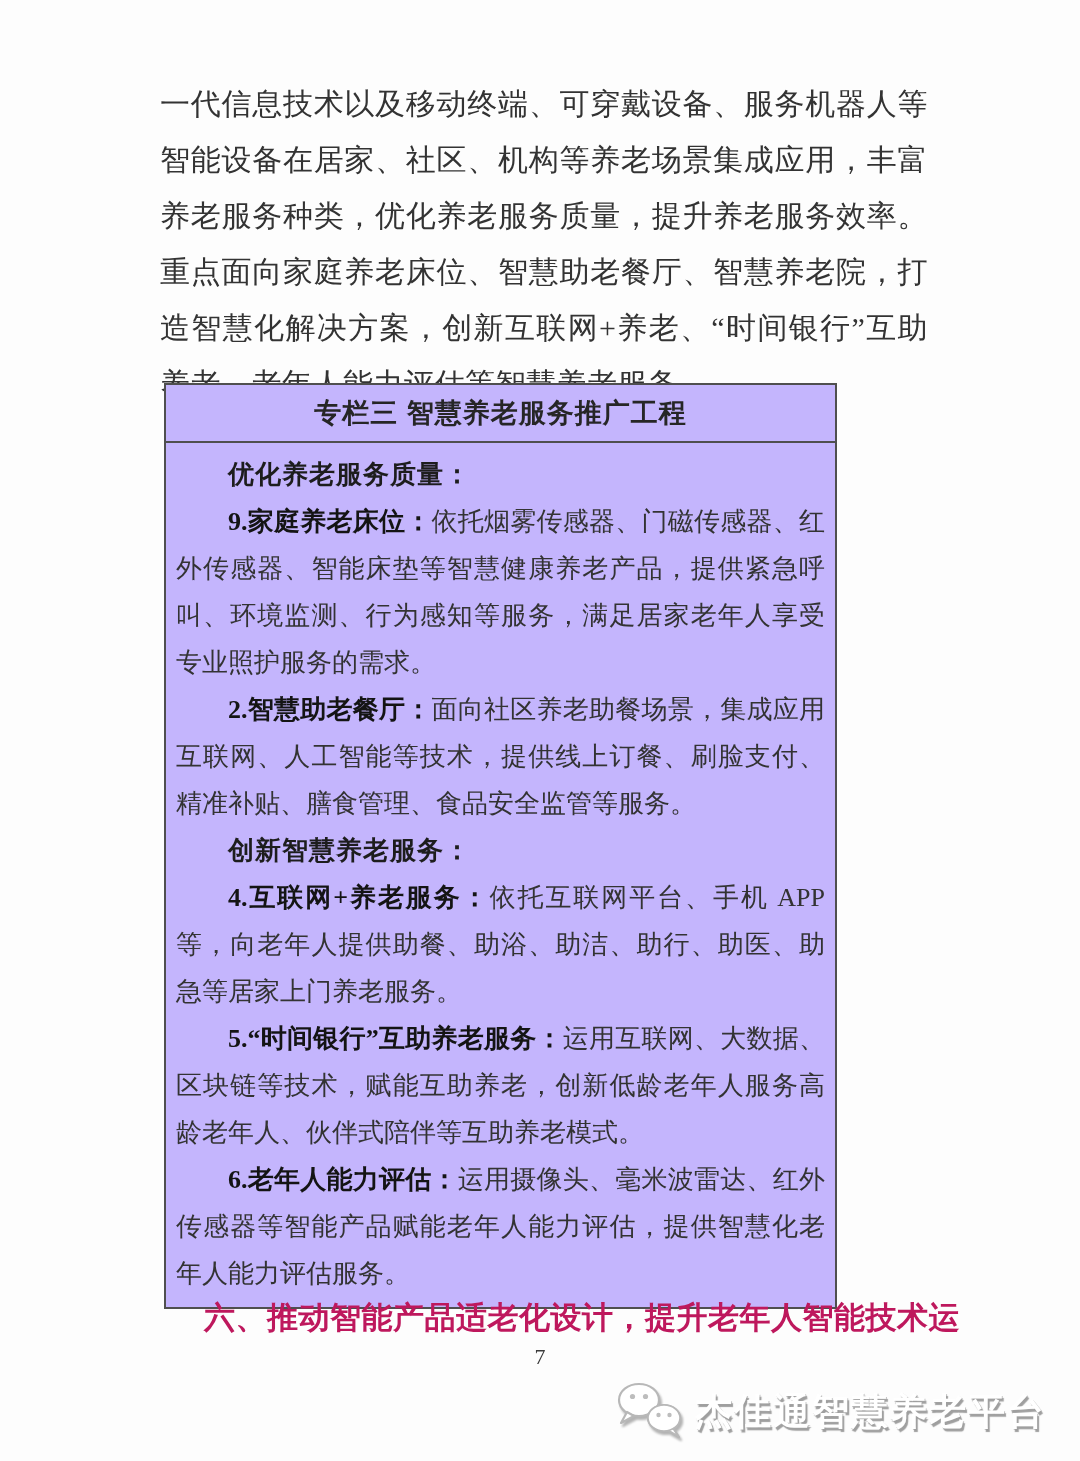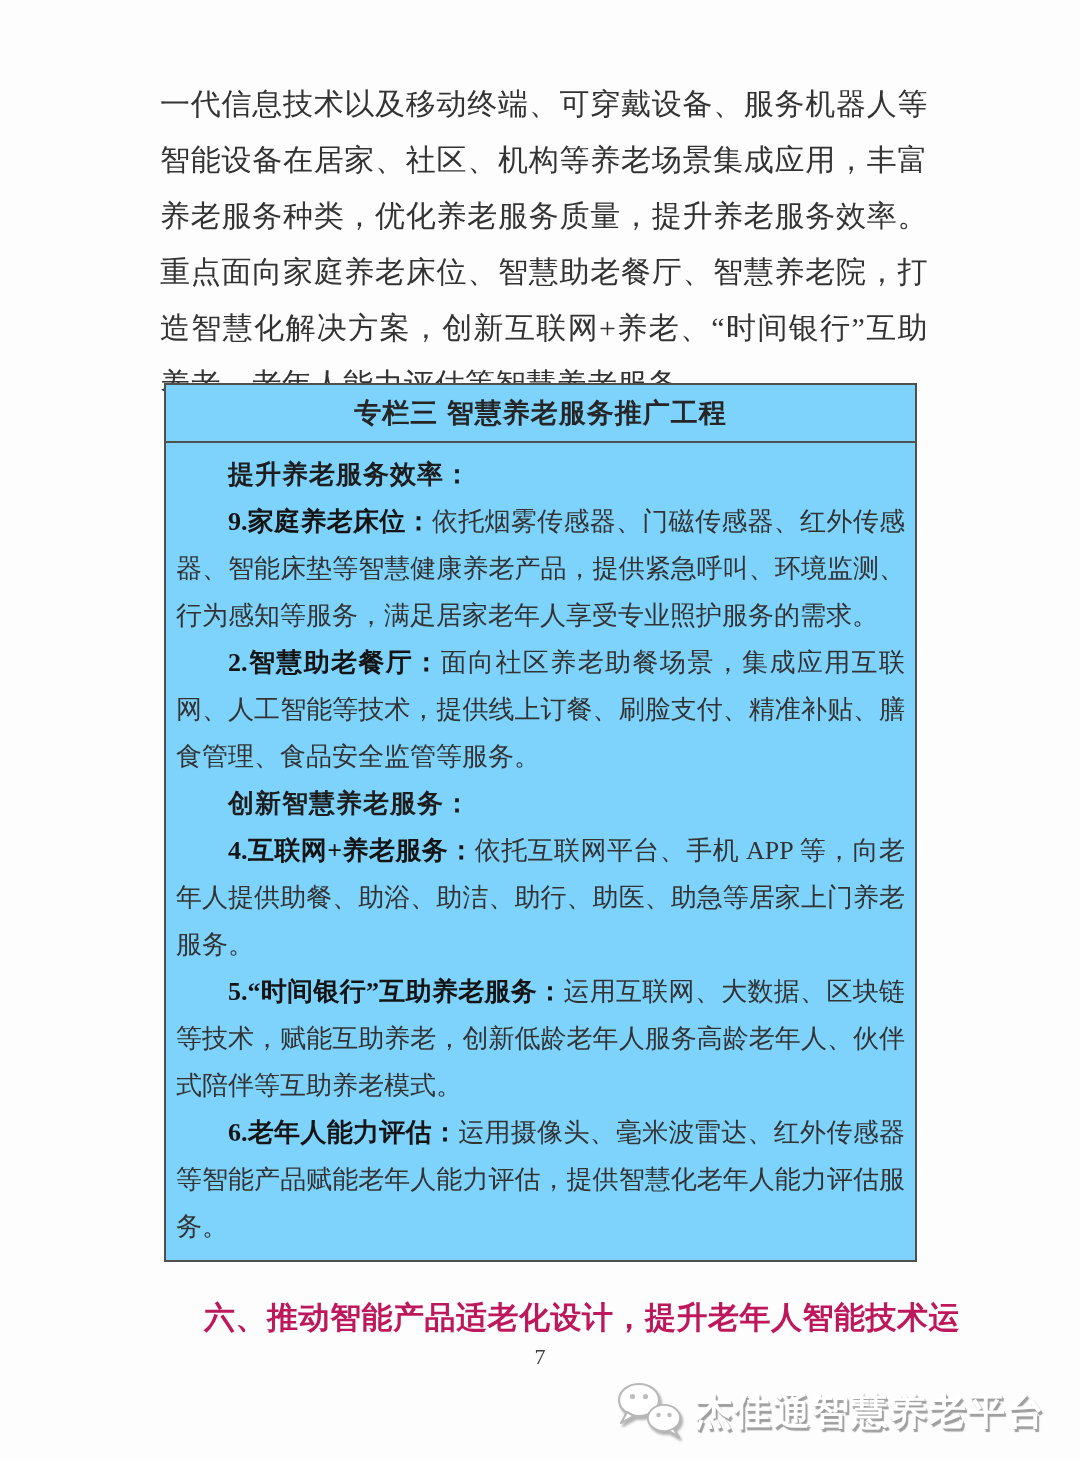--- a/index.html
+++ b/index.html
@@ -20,24 +20,24 @@
     font-size: 30px;
     line-height: 56px;
     letter-spacing: 0.5px;
     text-align: justify;
     color: #333333;
   }
 
   
   .column-box {
     position: absolute;
-    left: 164px; top: 383px; width: 753px;
+    left: 164px; top: 383px; width: 673px;
     border: 2px solid #4f4f4f;
     box-sizing: border-box;
-    background: #7dd3fc;
+    background: #c4b5fd;
   }
   .box-title {
     height: 56px;
     line-height: 56px;
     text-align: center;
     font-family: "Liberation Sans", "DejaVu Sans", sans-serif;
     font-weight: bold;
     font-size: 27px;
     color: #262626;
     border-bottom: 2px solid #4f4f4f;
@@ -103,21 +103,21 @@
 <body>
 
 <div class="page">
 
   <p class="intro">一代信息技术以及移动终端、可穿戴设备、服务机器人等智能设备在居家、社区、机构等养老场景集成应用，丰富养老服务种类，优化养老服务质量，提升养老服务效率。重点面向家庭养老床位、智慧助老餐厅、智慧养老院，打造智慧化解决方案，创新互联网+养老、“时间银行”互助养老、老年人能力评估等智慧养老服务。</p>
 
   <div class="column-box">
     <div class="box-title">专栏三 智慧养老服务推广工程</div>
     <div class="box-body">
 
-      <p class="box-heading">提升养老服务效率：</p>
+      <p class="box-heading">优化养老服务质量：</p>
 
       <p class="box-item"><span class="item-label">9.家庭养老床位：</span><span>依托烟雾传感器、门磁传感器、红外传感器、智能床垫等智慧健康养老产品，提供紧急呼叫、环境监测、行为感知等服务，满足居家老年人享受专业照护服务的需求。</span></p>
 
       <p class="box-item"><span class="item-label">2.智慧助老餐厅：</span><span>面向社区养老助餐场景，集成应用互联网、人工智能等技术，提供线上订餐、刷脸支付、精准补贴、膳食管理、食品安全监管等服务。</span></p>
 
 
       <p class="box-heading">创新智慧养老服务：</p>
 
       <p class="box-item"><span class="item-label">4.互联网+养老服务：</span><span>依托互联网平台、手机 APP 等，向老年人提供助餐、助浴、助洁、助行、助医、助急等居家上门养老服务。</span></p>
 

